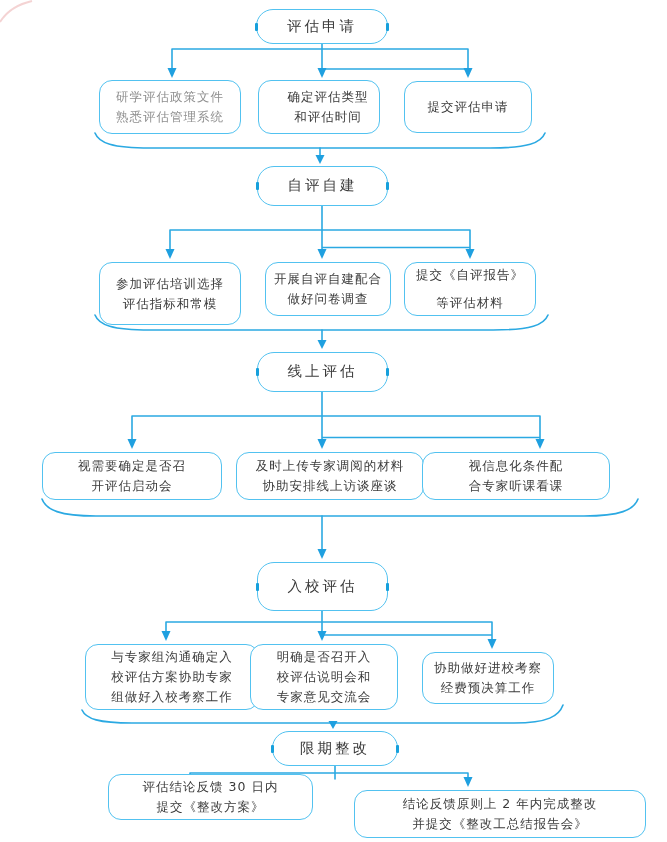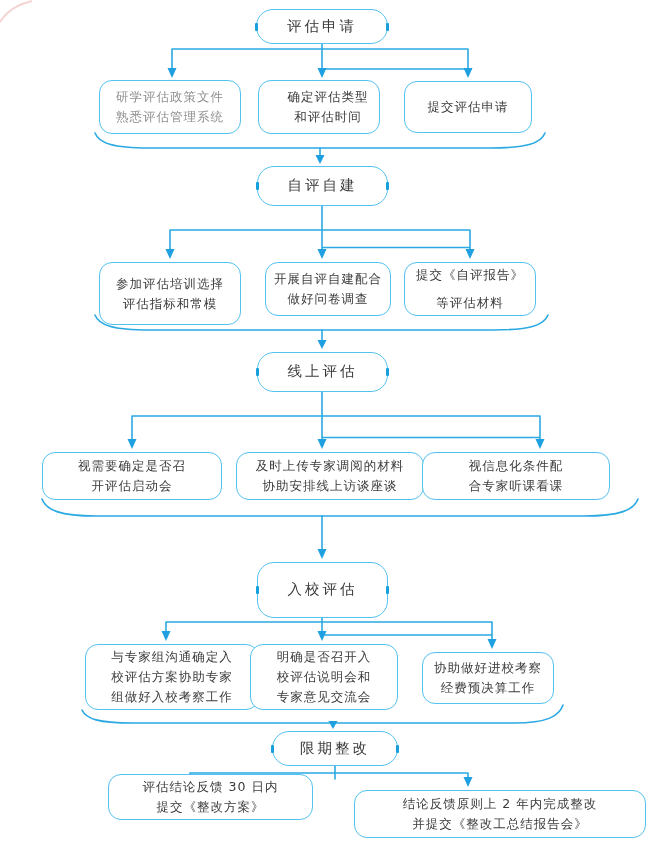--- a/index.html
+++ b/index.html
@@ -92,21 +92,21 @@
     <span class="handle r"></span>
     <span>自评自建</span>
   </div>
 
   <div class="node stage" style="left:257px;top:352px;width:131px;height:40px;">
     <span class="handle l"></span>
     <span class="handle r"></span>
     <span>线上评估</span>
   </div>
 
-  <div class="node stage" style="left:257px;top:562px;width:131px;height:56px;">
+  <div class="node stage" style="left:257px;top:562px;width:131px;height:49px;">
     <span class="handle l"></span>
     <span class="handle r"></span>
     <span>入校评估</span>
   </div>
 
   <div class="node stage" style="left:272px;top:731px;width:126px;height:35px;">
     <span class="handle l"></span>
     <span class="handle r"></span>
     <span>限期整改</span>
   </div>

